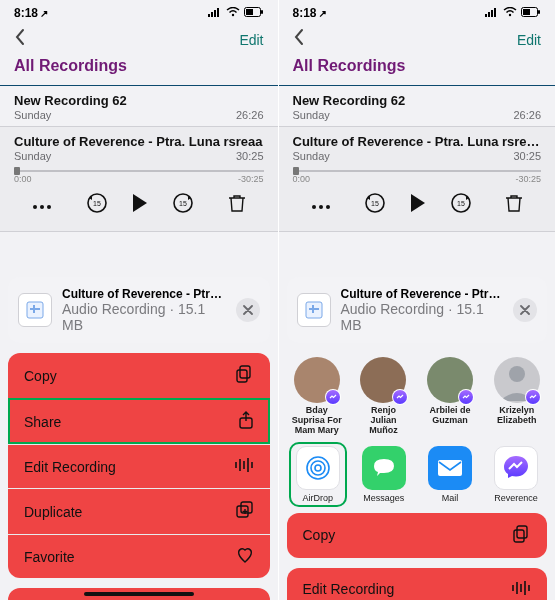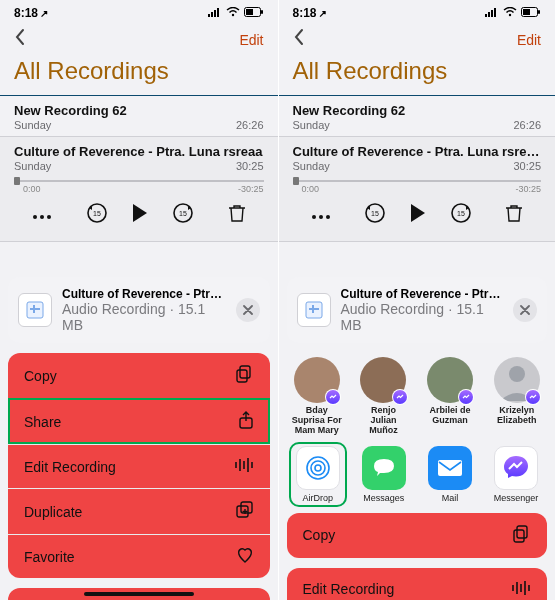--- a/index.html
+++ b/index.html
@@ -3,31 +3,31 @@
 <meta charset="utf-8">
 <style>
   * { box-sizing: border-box; margin: 0; padding: 0; font-family: -apple-system, "Helvetica Neue", Helvetica, Arial, sans-serif; }
   body { background: #fff; width: 555px; height: 600px; overflow: hidden; display: flex; }
   .screen { width: 277.5px; height: 600px; background: #f2f2f5; position: relative; overflow: hidden; }
   .screen + .screen { border-left: 1px solid #fff; }
   .status-bar { display: flex; align-items: center; justify-content: space-between; padding: 6px 14px 2px; font-size: 12px; font-weight: 700; }
   .status-icons { display: flex; align-items: center; gap: 4px; }
   .nav { display: flex; align-items: center; justify-content: space-between; padding: 6px 14px 2px; color: #555; }
   .nav .back { font-size: 20px; color: #333; }
-  .nav .edit { font-size: 14px; color: #c2410c; }
-  .title { font-size: 24px; font-weight: 400; padding: 4px 14px 10px; color: #a16207; }
+  .nav .edit { font-size: 14px; color: #0f766e; }
+  .title { font-size: 16px; font-weight: 700; padding: 4px 14px 10px; color: #701a75; }
   .list { border-top: 1px solid #0c4a6e; }
   .row { padding: 7px 14px 5px; border-bottom: 1px solid #d0d0d5; }
   .row.selected { background: #ececef; }
   .row .name { font-size: 13px; font-weight: 600; color: #111; white-space: nowrap; overflow: hidden; text-overflow: ellipsis; }
   .row .sub { display: flex; justify-content: space-between; font-size: 11px; color: #6a6a6e; margin-top: 1px; }
   .playbar { padding: 4px 14px 0; }
   .track { height: 2px; background: #c0c0c5; position: relative; }
   .thumb { position: absolute; left: 0; top: -3px; width: 6px; height: 8px; background: #777; border-radius: 1px; }
-  .times { display: flex; justify-content: space-between; font-size: 9px; color: #888; margin-top: 2px; margin-left: 9px; }
+  .times { display: flex; justify-content: space-between; font-size: 9px; color: #888; margin-top: 2px; }
   .controls { display: flex; align-items: center; justify-content: space-between; padding: 8px 18px; }
   .controls .center { display: flex; align-items: center; gap: 22px; }
   .sheet { position: absolute; left: 0; right: 0; bottom: 0; background: transparent; }
   .sheet-inner { margin: 0 8px; }
   .share-header { background: #f3f3f6; border-radius: 12px 12px 12px 12px; padding: 10px 10px; display: flex; align-items: center; gap: 10px; margin-bottom: 10px; }
   .share-thumb { width: 34px; height: 34px; background: #fff; border: 1px solid #d0d0d5; border-radius: 6px; display: flex; align-items: center; justify-content: center; }
   .share-info { flex: 1; min-width: 0; }
   .share-title { font-size: 12px; font-weight: 700; white-space: nowrap; overflow: hidden; text-overflow: ellipsis; }
   .share-sub { font-size: 14px; color: #7a7a7e; }
   .close-btn { width: 24px; height: 24px; border-radius: 12px; background: #e3e3e7; display: flex; align-items: center; justify-content: center; color: #6a6a6e; font-size: 13px; }
@@ -402,21 +402,21 @@
                 <defs>
                   <linearGradient id="mg" x1="0" y1="0" x2="0" y2="1">
                     <stop offset="0" stop-color="#a56bff"></stop>
                     <stop offset="1" stop-color="#5b3bff"></stop>
                   </linearGradient>
                 </defs>
                 <path d="M15 3 C8 3 3 8 3 14 C3 17 4.5 19.5 7 21 L7 25 L11 23 C12 23.3 13.5 23.5 15 23.5 C22 23.5 27 18.5 27 13 C27 7 22 3 15 3 Z" fill="url(#mg)"></path>
                 <path d="M8 16 L13 11 L16 14 L21 9" fill="none" stroke="#fff" stroke-width="2"></path>
               </svg>
             </div>
-          <div class="aname">Messenger</div>
+          <div class="aname">Reverence</div>
         </div>
       </div>
 
       <div class="menu-card">
         <div class="menu-item">
           <span>Copy</span>
           <span><svg width="18" height="18" viewBox="0 0 18 18">
                 <rect x="4" y="1" width="10" height="12" rx="2" fill="none" stroke="#111" stroke-width="1.4"></rect>
                 <rect x="1" y="5" width="10" height="12" rx="2" fill="none" stroke="#111" stroke-width="1.4"></rect>
               </svg></span>

